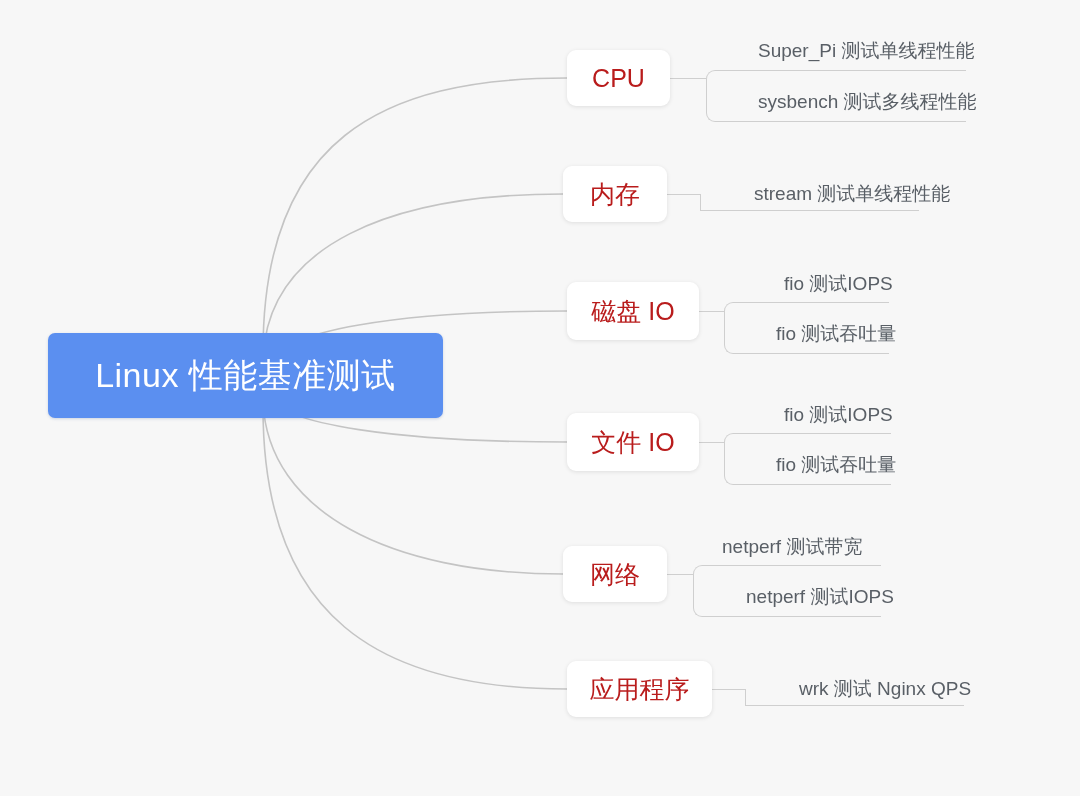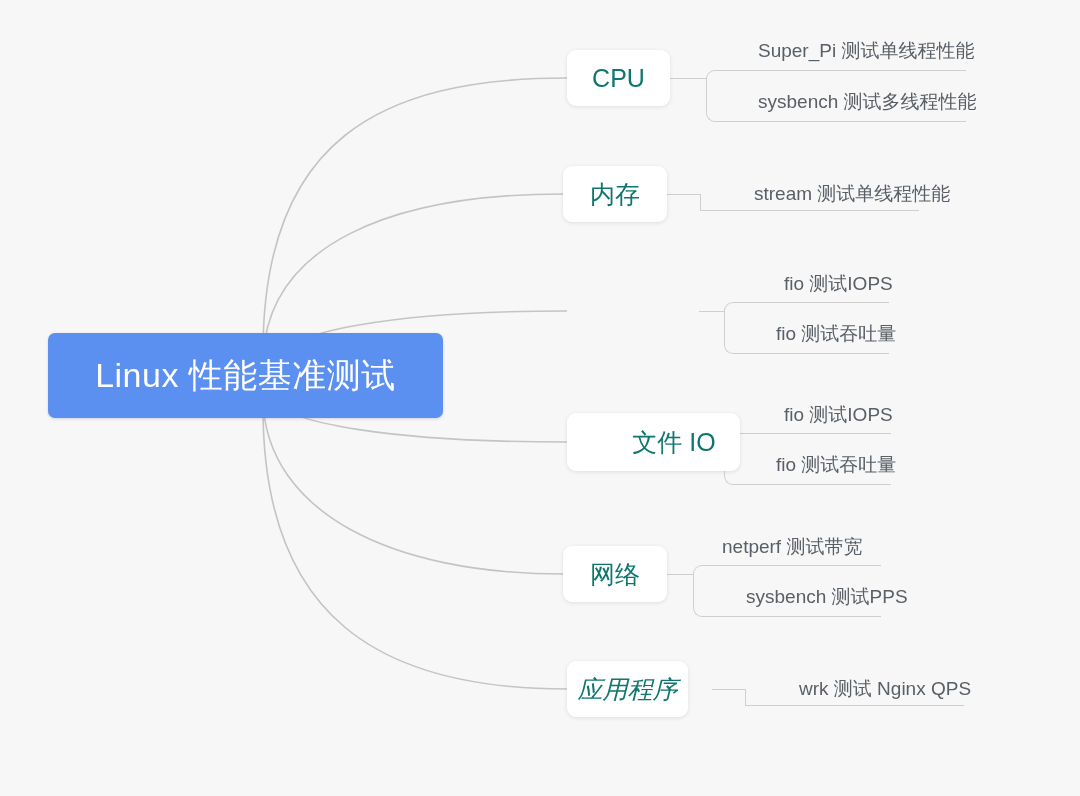--- a/index.html
+++ b/index.html
@@ -54,21 +54,21 @@
     position: absolute;
     background: #ffffff;
     border-radius: 9px;
     box-shadow: 0 1px 4px rgba(0, 0, 0, 0.10);
     display: flex;
     align-items: center;
     justify-content: center;
     z-index: 3;
   }
   .branch-label {
-    color: #0f766e;
+    color: #b91c1c;
     font-size: 25px;
     white-space: nowrap;
   }
 
   
   .leaf-group {
     position: absolute;
     z-index: 2;
   }
   .leaf {
@@ -152,32 +152,35 @@
   </div>
   <div class="leaf-group">
     <div class="stub" style="left:667px; top:194px; width:33px;"></div>
     <div class="stub-v" style="left:700px; top:194px; height:16px;"></div>
     <div class="leaf" style="left:710px; top:182px; height:28px;">
       <span class="leaf-label">stream 测试单线程性能</span>
     </div>
     <div class="leaf-underline" style="left:700px; top:210px; width:219px;"></div>
   </div>
 
+  <div class="branch-node" style="left:567px; top:282px; width:132px; height:58px;">
+    <span class="branch-label">磁盘 IO</span>
+  </div>
   <div class="leaf-group">
     <div class="stub" style="left:699px; top:311px; width:25px;"></div>
     <div class="leaf" style="left:740px; top:270px; height:32px;">
       <span class="leaf-label">fio 测试IOPS</span>
     </div>
     <div class="leaf-box" style="left:724px; top:302px; width:165px; height:52px;"></div>
     <div class="leaf" style="left:732px; top:322px; height:28px;">
       <span class="leaf-label">fio 测试吞吐量</span>
     </div>
   </div>
 
-  <div class="branch-node" style="left:567px; top:413px; width:132px; height:58px;padding-left:41px;">
+  <div class="branch-node" style="left:567px; top:413px; width:132px; height:58px;">
     <span class="branch-label">文件 IO</span>
   </div>
   <div class="leaf-group">
     <div class="stub" style="left:699px; top:442px; width:25px;"></div>
     <div class="leaf" style="left:740px; top:401px; height:32px;">
       <span class="leaf-label">fio 测试IOPS</span>
     </div>
     <div class="leaf-box" style="left:724px; top:433px; width:167px; height:52px;"></div>
     <div class="leaf" style="left:732px; top:453px; height:28px;">
       <span class="leaf-label">fio 测试吞吐量</span>
@@ -187,25 +190,25 @@
   <div class="branch-node" style="left:563px; top:546px; width:104px; height:56px;">
     <span class="branch-label">网络</span>
   </div>
   <div class="leaf-group">
     <div class="stub" style="left:667px; top:574px; width:26px;"></div>
     <div class="leaf" style="left:678px; top:533px; height:32px;">
       <span class="leaf-label">netperf 测试带宽</span>
     </div>
     <div class="leaf-box" style="left:693px; top:565px; width:188px; height:52px;"></div>
     <div class="leaf" style="left:702px; top:585px; height:28px;">
-      <span class="leaf-label">sysbench 测试PPS</span>
-    </div>
-  </div>
-
-  <div class="branch-node" style="left:567px; top:661px; width:121px; height:56px;font-style:italic;">
+      <span class="leaf-label">netperf 测试IOPS</span>
+    </div>
+  </div>
+
+  <div class="branch-node" style="left:567px; top:661px; width:145px; height:56px;">
     <span class="branch-label">应用程序</span>
   </div>
   <div class="leaf-group">
     <div class="stub" style="left:712px; top:689px; width:33px;"></div>
     <div class="stub-v" style="left:745px; top:689px; height:16px;"></div>
     <div class="leaf" style="left:755px; top:677px; height:28px;">
       <span class="leaf-label">wrk 测试 Nginx QPS</span>
     </div>
     <div class="leaf-underline" style="left:745px; top:705px; width:219px;"></div>
   </div>

